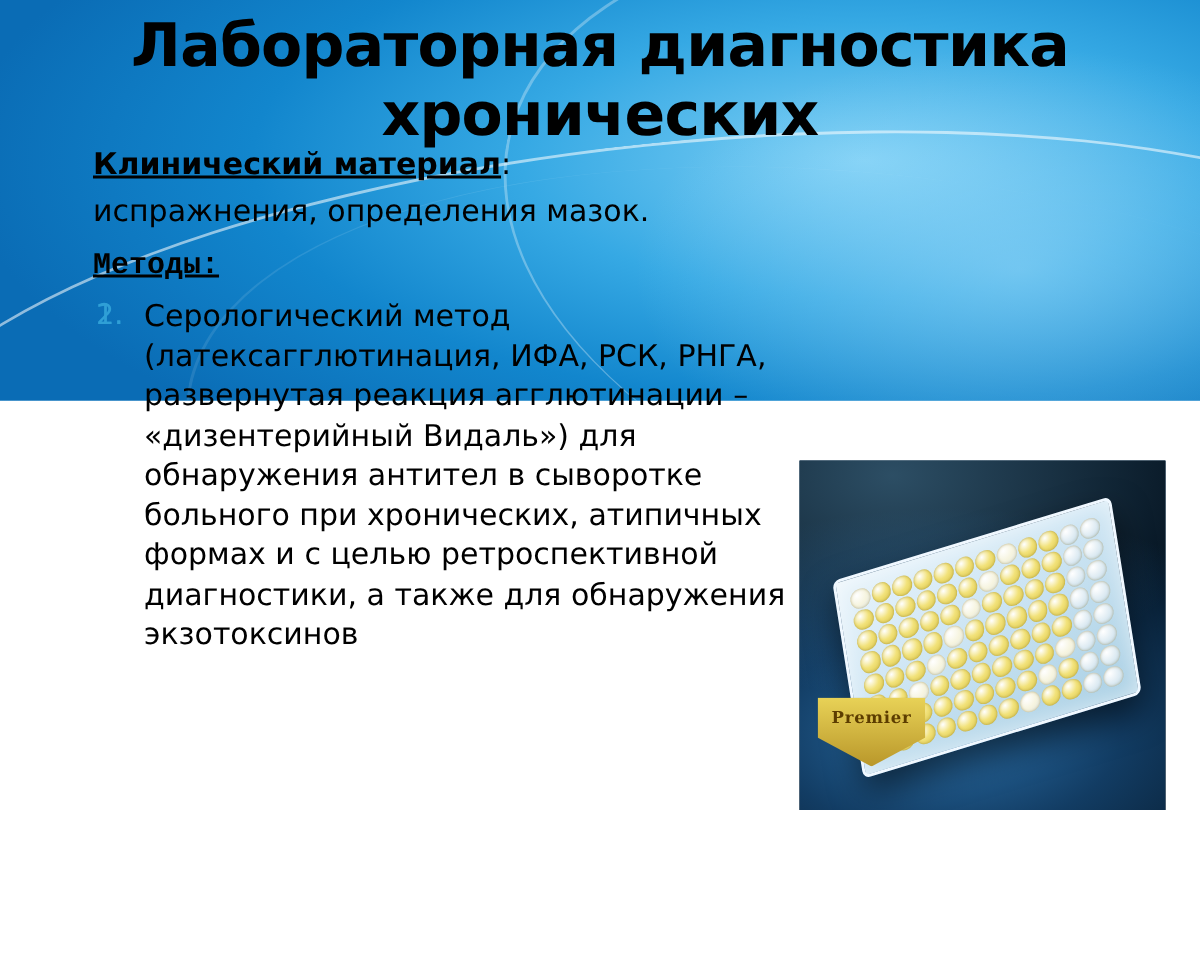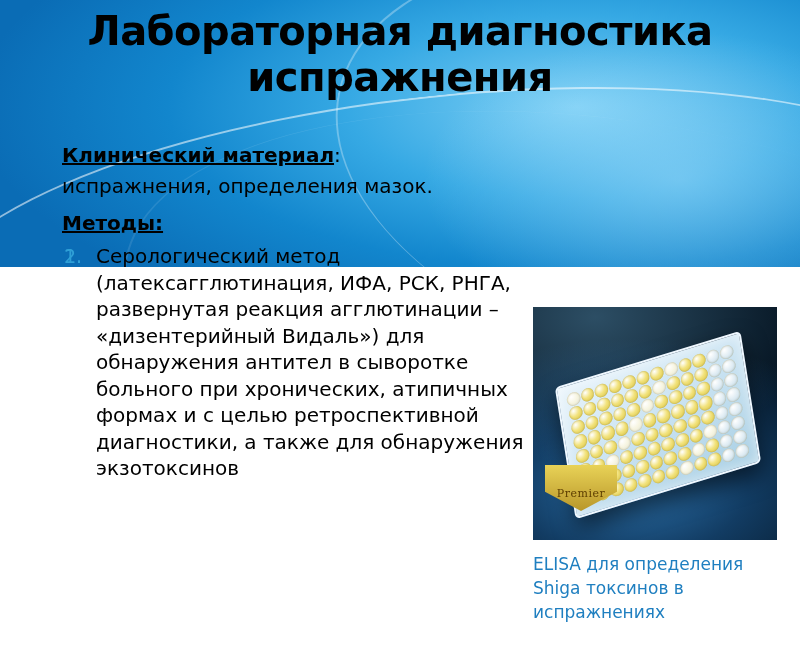--- a/index.html
+++ b/index.html
@@ -97,21 +97,20 @@
     color: #000000;
     letter-spacing: -0.5px;
   }
   
   .content {
     position: absolute;
     left: 62px;
     top: 96px;
     width: 470px;
     color: #000000;
-    margin-top: 46px;
   }
   .lead {
     font-size: 20px;
     line-height: 27px;
     margin: 0 0 4px 0;
   }
   .lead b {
     font-weight: bold;
     text-decoration: underline;
   }
@@ -119,20 +118,21 @@
     font-size: 20px;
     line-height: 27px;
     margin: 0 0 10px 0;
   }
   .methods {
     font-size: 20px;
     line-height: 27px;
     font-weight: bold;
     text-decoration: underline;
     margin: 0 0 6px 0;
+    font-family: Liberation Mono, monospace;
   }
   ol.num-list {
     list-style: none;
     margin: 0;
     padding: 0;
   }
   ol.num-list li {
     position: relative;
     padding-left: 34px;
     font-size: 20px;
@@ -216,23 +216,23 @@
     width: 72px;
     height: 46px;
     background: linear-gradient(180deg, #e8d257 0%, #b9972a 100%);
     clip-path: polygon(0 0, 100% 0, 100% 58%, 50% 100%, 0 58%);
     box-shadow: 0 4px 10px rgba(0,0,0,0.5);
   }
   .logo-badge .badge-text {
     display: block;
     text-align: center;
     font-size: 11px;
-    font-weight: normal;
+    font-weight: bold;
     color: #5c3d00;
-    padding-top: 22px;
+    padding-top: 7px;
     letter-spacing: 0.5px;
     font-family: "DejaVu Serif", "Liberation Serif", serif;
   }
   .caption {
     position: absolute;
     left: 533px;
     top: 552px;
     width: 262px;
     font-size: 17px;
     line-height: 24px;
@@ -244,21 +244,21 @@
 
 <div class="slide">
 
   <div class="banner">
     <div class="glow"></div>
     <div class="swoosh1"></div>
     <div class="swoosh2"></div>
     <div class="swoosh3"></div>
   </div>
 
-  <div class="title">Лабораторная диагностика испражнения</div>
+  <div class="title">Лабораторная диагностика хронических</div>
 
   <div class="content">
     <p class="lead">
       <b>Клинический материал</b><span>:</span>
     </p>
     <p class="lead-plain">испражнения, определения мазок.</p>
 
     <p class="methods">Методы:</p>
 
     <ol class="num-list">
@@ -373,15 +373,14 @@
           <div class="well"></div>
           <div class="well empty"></div>
           <div class="well empty"></div>
         </div>
     </div>
     <div class="logo-badge">
       <span class="badge-text">Premier</span>
     </div>
   </div>
 
-  <div class="caption">ELISA для определения Shiga токсинов в испражнениях</div>
 
 </div>
 
 </body></html>

